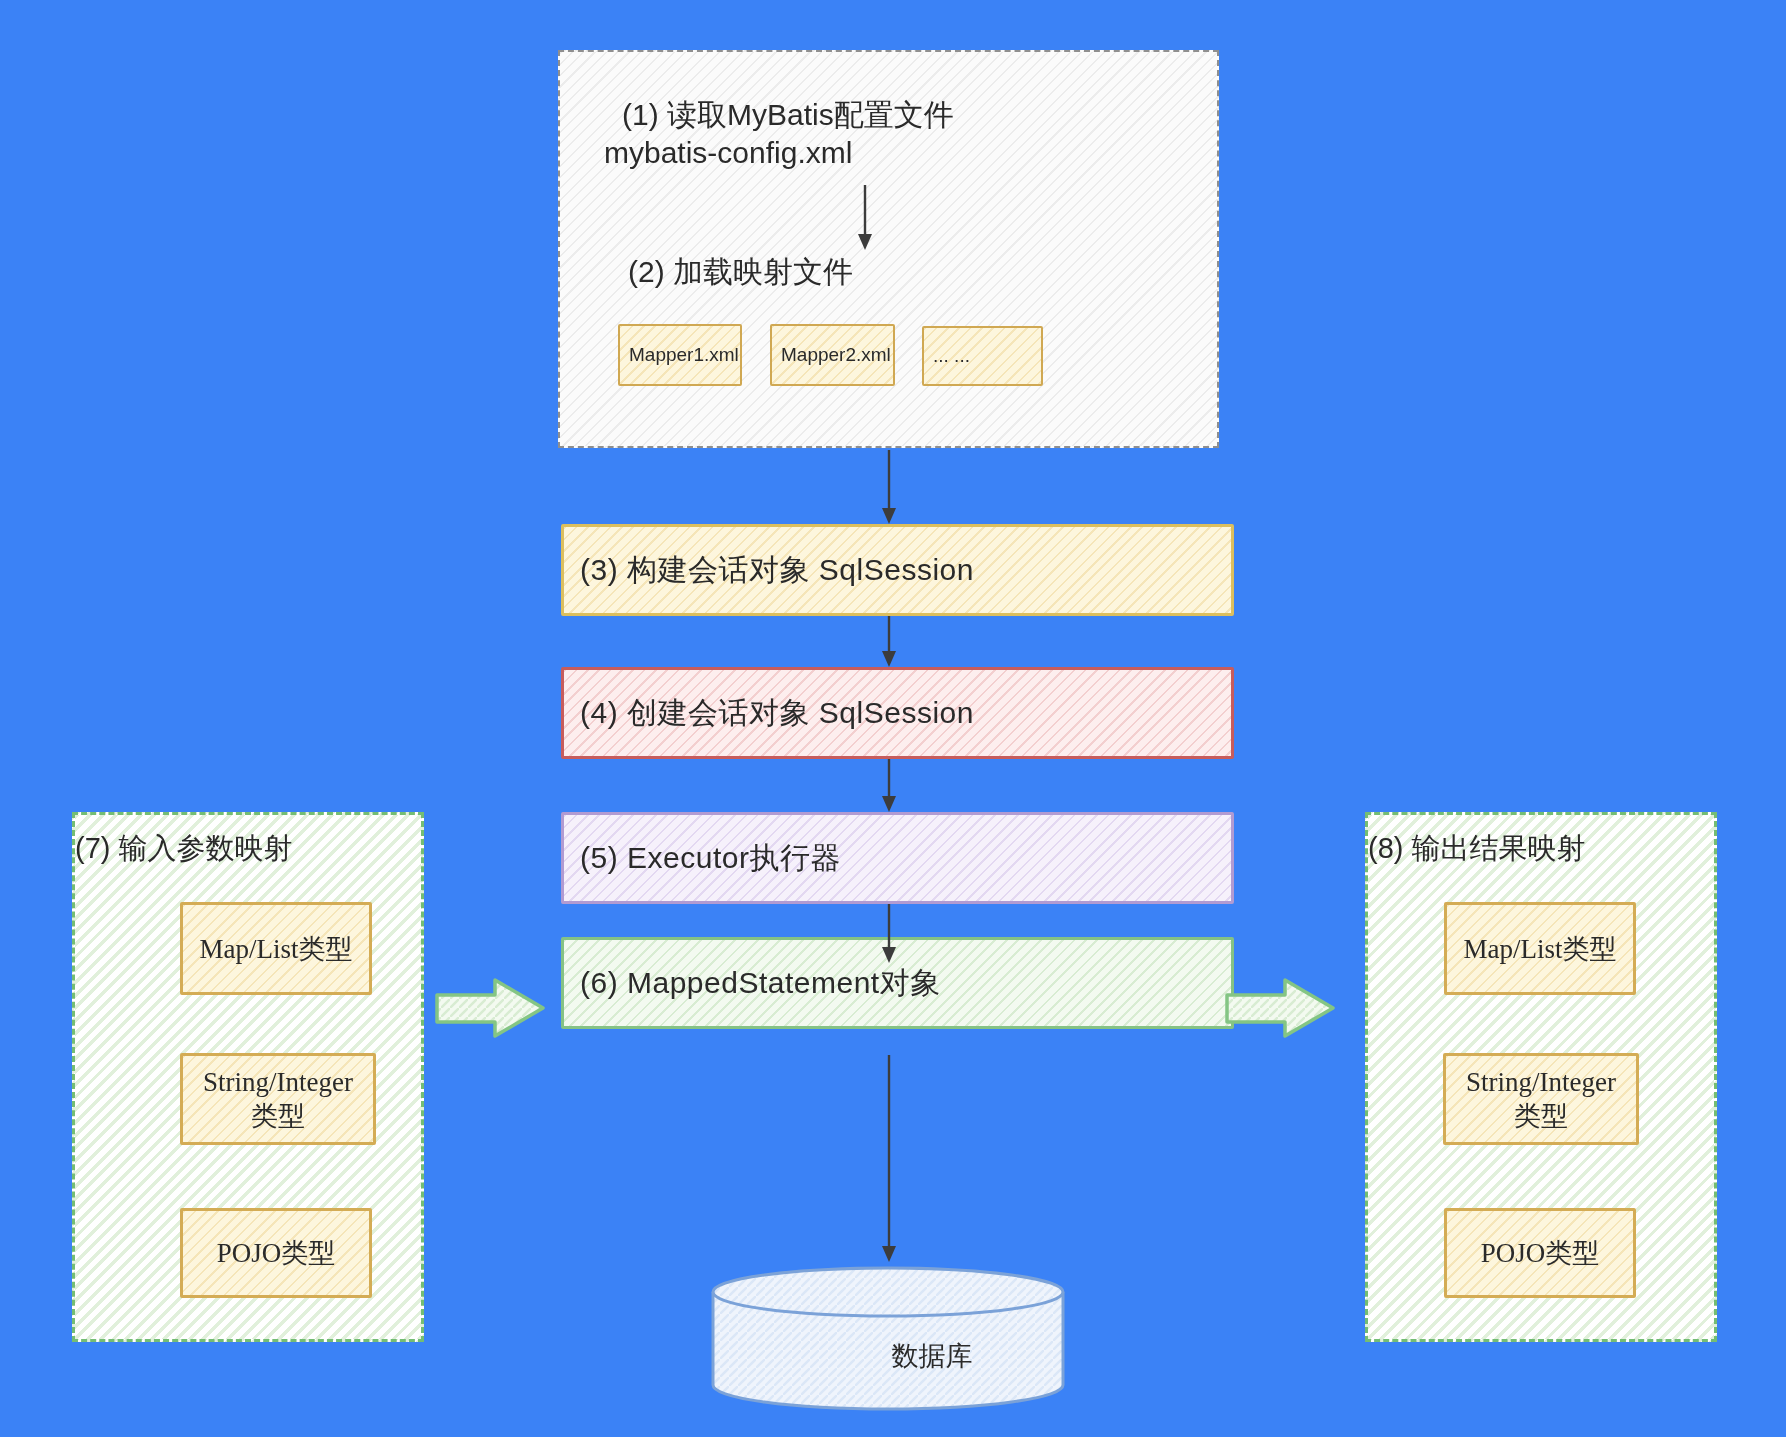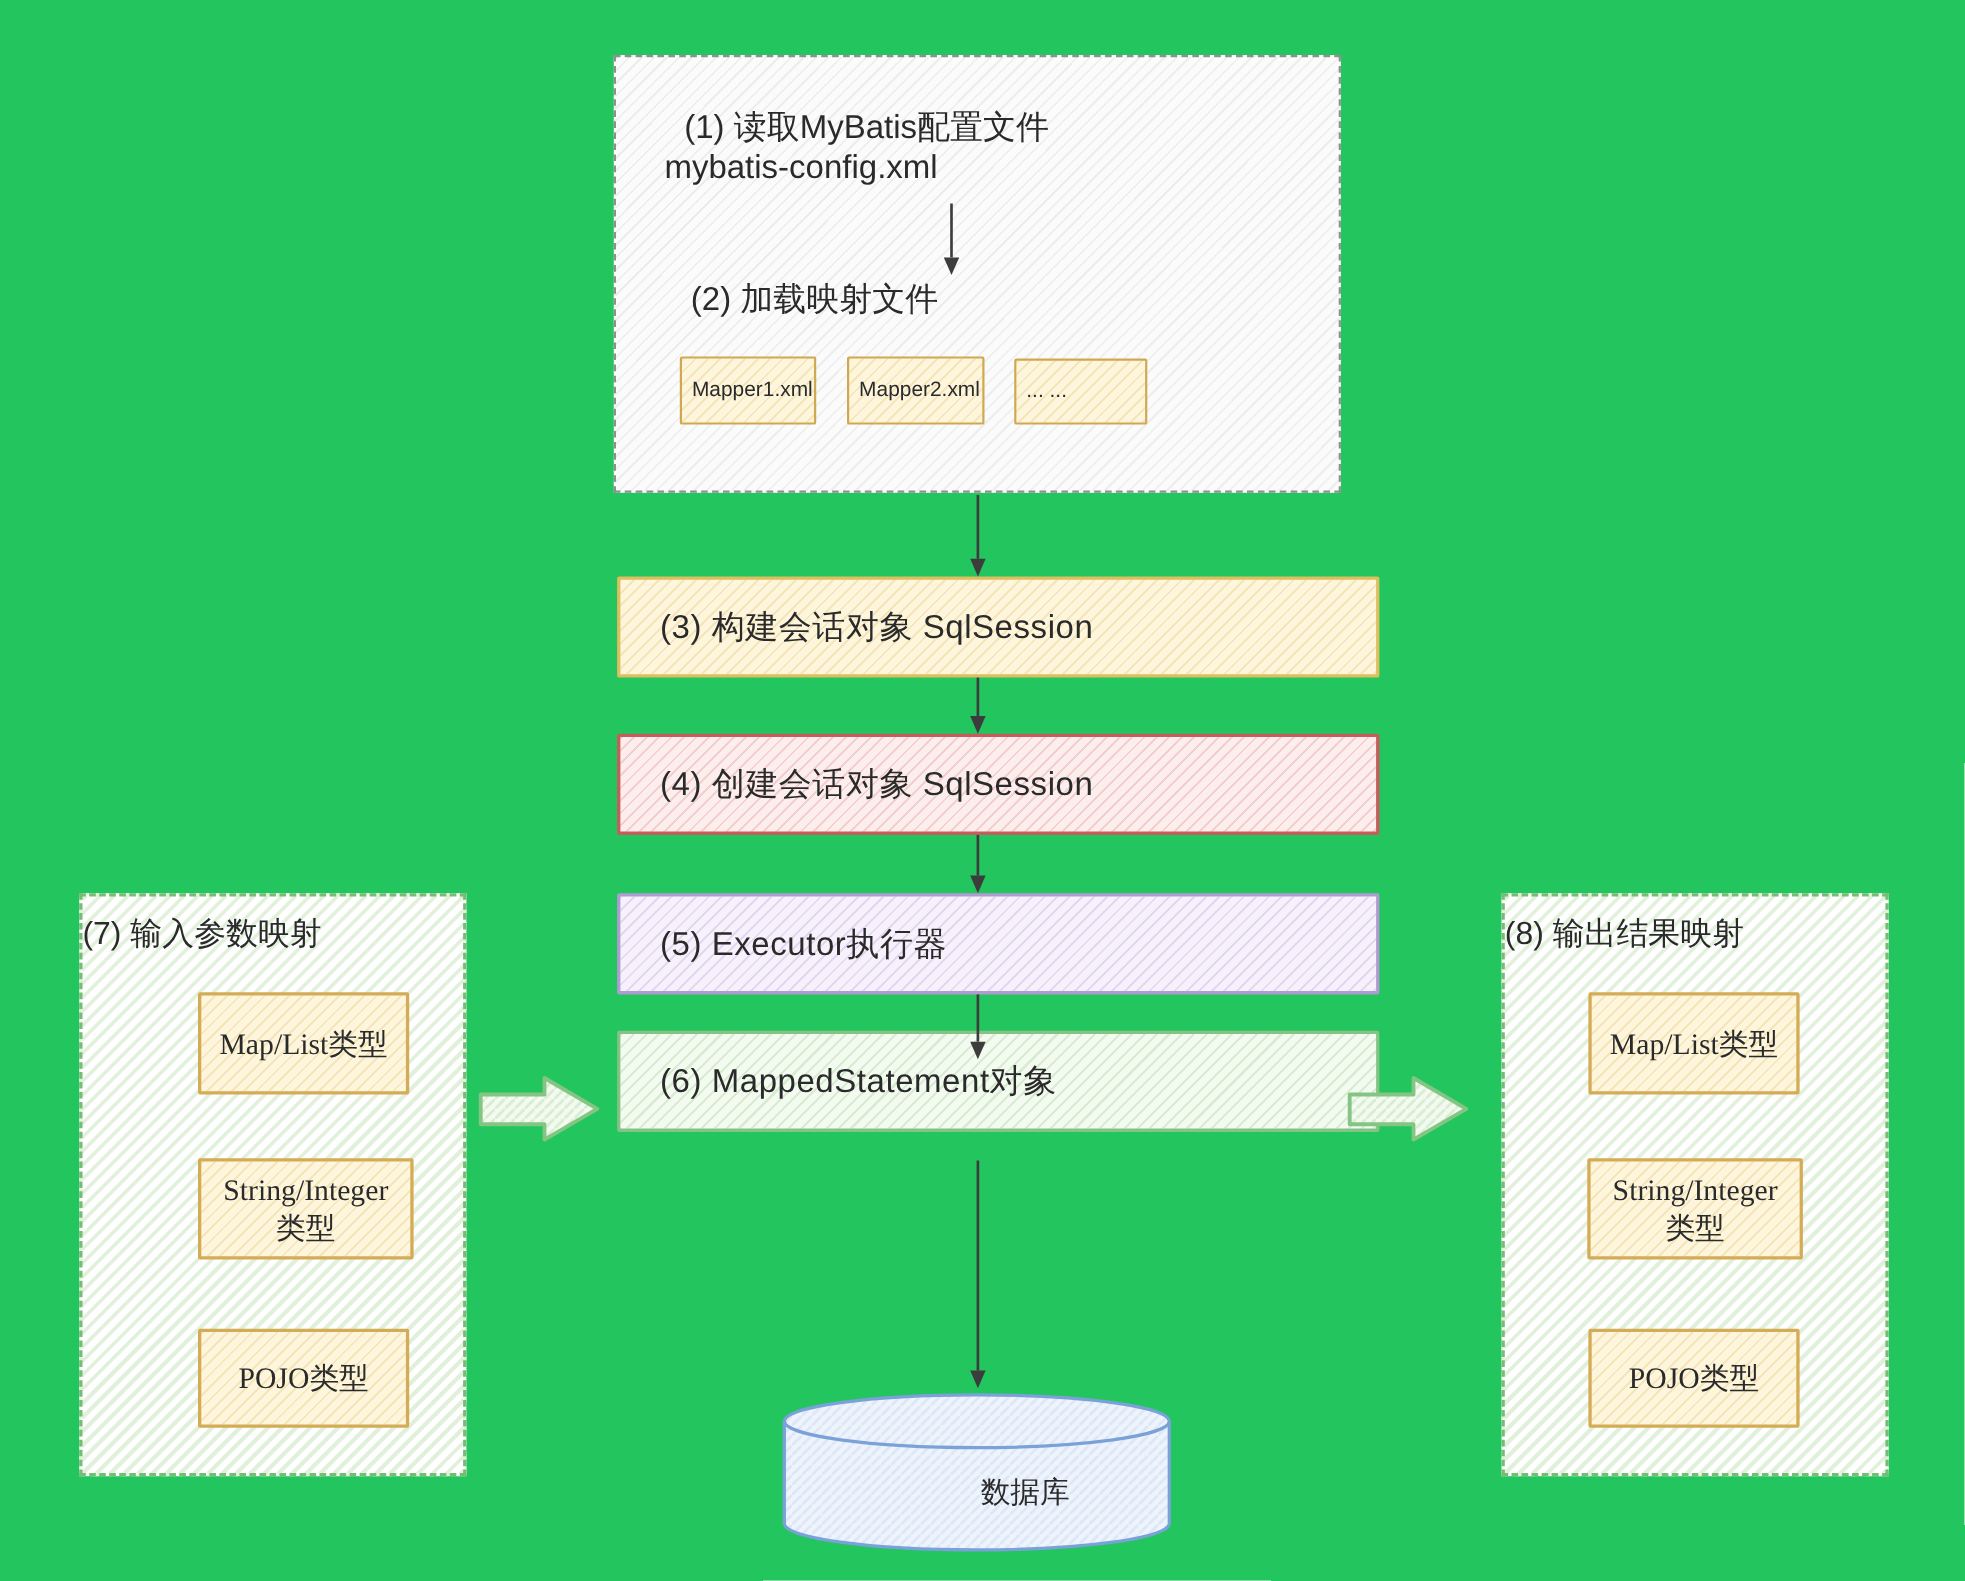--- a/index.html
+++ b/index.html
@@ -1,34 +1,34 @@
 <!DOCTYPE html>
 <html><head>
 <meta charset="utf-8">
 <style>
   html,body{margin:0;padding:0;background:#ffffff;}
   #canvas{
-    position:relative;width:1786px;height:1437px;background:#22c55e;overflow:hidden;
+    position:relative;width:1786px;height:1437px;background:#3b82f6;overflow:hidden;
     font-family:"Liberation Sans","DejaVu Sans",sans-serif;color:#2a2a2a;
   }
   .abs{position:absolute;}
   
   .hx-gray{background-color:#fbfbfb;background-image:repeating-linear-gradient(135deg,#ececec 0 1.5px,transparent 1.5px 8px);}
   .hx-yellow{background-color:#fdf6dd;background-image:repeating-linear-gradient(135deg,#f5e5b8 0 1.8px,transparent 1.8px 8px);}
   .hx-red{background-color:#fdeeee;background-image:repeating-linear-gradient(135deg,#f3cfcf 0 1.8px,transparent 1.8px 8px);}
   .hx-purple{background-color:#f6f1fb;background-image:repeating-linear-gradient(135deg,#e3d8f1 0 1.8px,transparent 1.8px 8px);}
   .hx-green{background-color:#f3faf0;background-image:repeating-linear-gradient(135deg,#d8ecd2 0 2px,transparent 2px 8px);}
   .hx-green-panel{background-color:#ffffff;background-image:repeating-linear-gradient(135deg,#e1f0db 0 3.5px,transparent 3.5px 9px);}
 
   .dashed-gray{border:2px dashed #8f8f8f;}
   .dashed-green{border:3px dashed #74bd74;}
 
   .flow-box{
     left:561px;width:651px;height:86px;border:3px solid;border-radius:2px;
-    display:flex;align-items:center;padding-left:36px;box-sizing:content-box;
+    display:flex;align-items:center;padding-left:16px;box-sizing:content-box;
     font-size:30px;letter-spacing:0.5px;
   }
   .box3{border-color:#dcbf5e;}
   .box4{border-color:#c75c5c;}
   .box5{border-color:#b19bd2;}
   .box6{border-color:#85c285;}
 
   .mini-box{
     border:2.5px solid #d0a852;border-radius:2px;display:flex;align-items:center;
     padding-left:9px;font-size:19px;box-sizing:border-box;

